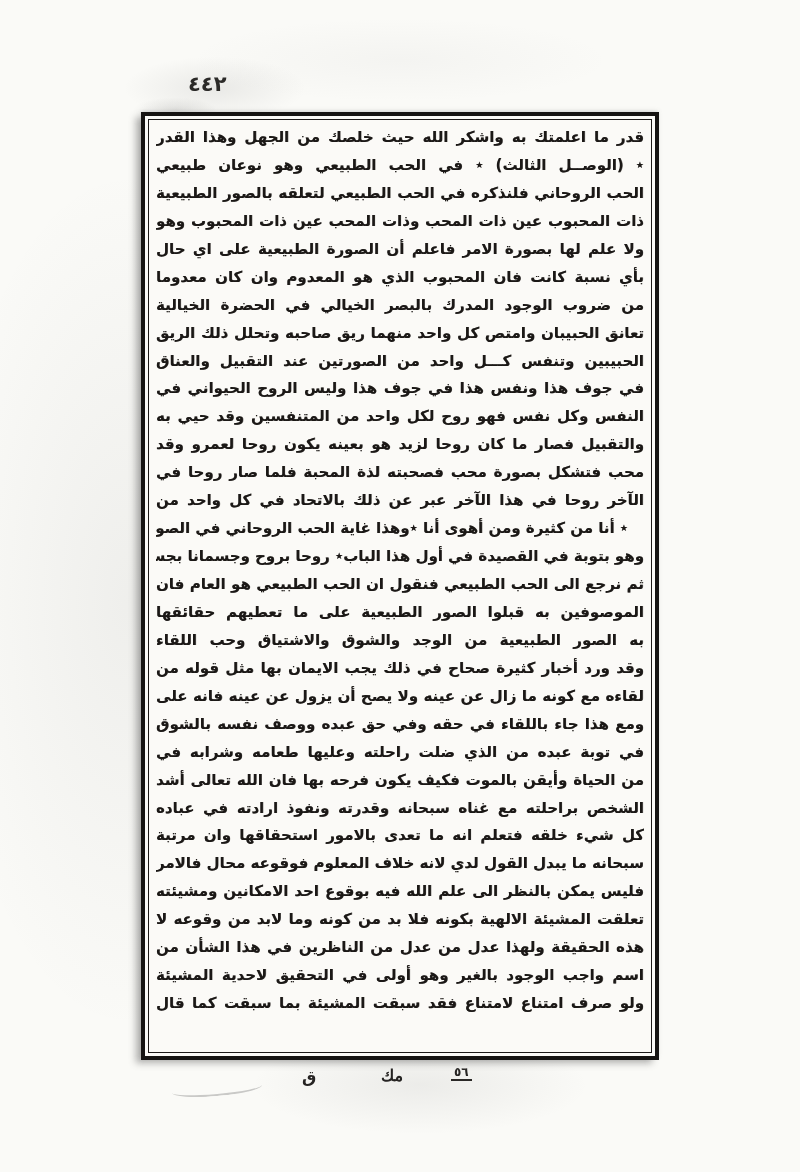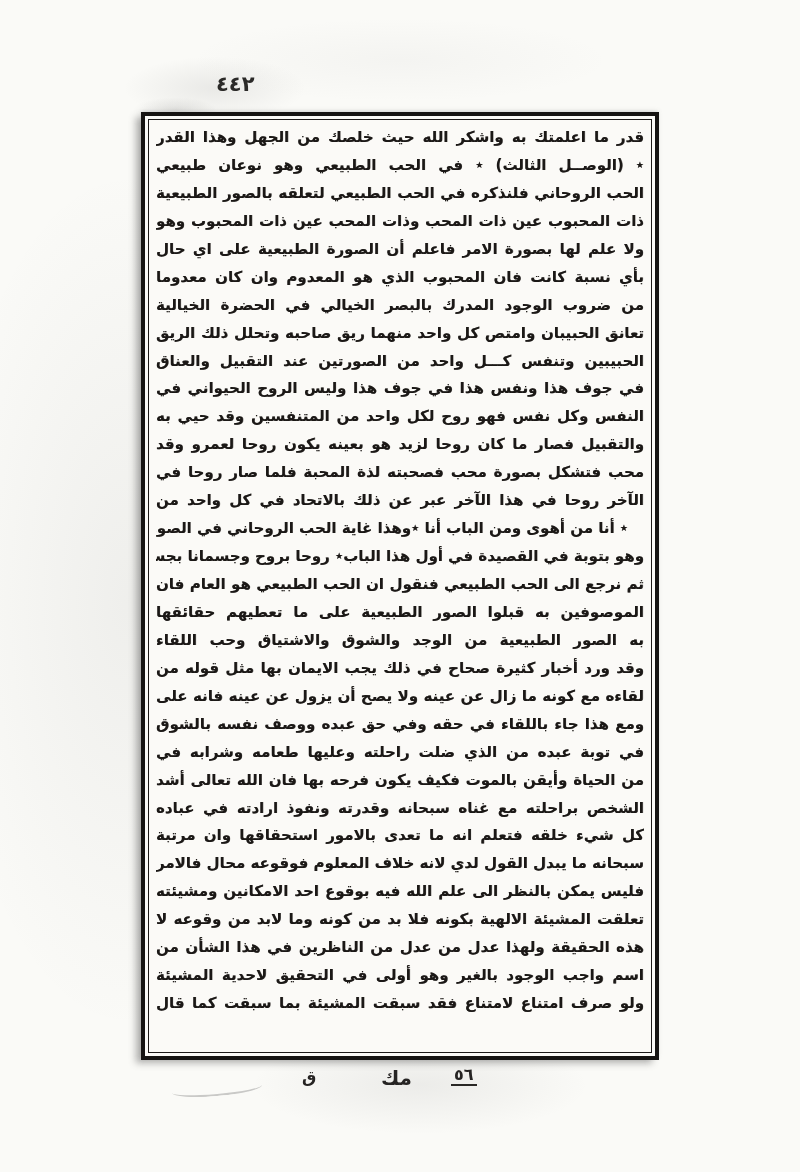--- a/index.html
+++ b/index.html
@@ -14,21 +14,20 @@
       radial-gradient(ellipse 130px 45px at 215px 88px, rgba(110,110,110,0.12), transparent 70%),
       radial-gradient(ellipse 60px 18px at 175px 110px, rgba(120,120,120,0.18), transparent 70%),
       radial-gradient(ellipse 260px 600px at 128px 600px, rgba(90,90,90,0.07), transparent 72%),
       radial-gradient(ellipse 240px 70px at 420px 1085px, rgba(110,110,110,0.10), transparent 70%),
       radial-gradient(ellipse 300px 60px at 400px 60px, rgba(130,130,130,0.05), transparent 70%);
   }
   .page-number {
     position:absolute; top:72px; left:188px;
     font-size:21px; font-weight:bold; color:#2b2a28;
     letter-spacing:1px;
-    margin-left:28px;
   }
   .frame {
     position:absolute; left:141px; top:112px; width:518px; height:948px;
     border:4.5px solid #161412; box-sizing:border-box;
     box-shadow:-6px 4px 7px -1px rgba(85,85,85,0.45), 0 -2px 4px -1px rgba(120,120,120,0.25);
     background:#fbfaf7;
   }
   .frame-inner {
     position:absolute; inset:3px; border:1.6px solid #1d1a18;
     box-sizing:border-box; padding:4px 7px 0 7px; overflow:hidden;
@@ -42,22 +41,22 @@
     text-shadow:0.3px 0.3px 0.4px rgba(25,22,20,0.55);
   }
   .line.short { text-align-last:right; }
   .line.verse { display:flex; justify-content:space-between; text-align:right; text-align-last:auto; }
   .line.verse span { white-space:nowrap; }
   .v-indent-r { margin-right:16px; }
   .v-indent-l { margin-left:46px; }
   .footer-mark {
     position:absolute; font-weight:bold; color:#262423;
   }
-  .sig { left:451px; top:1065px; font-size:16px; border-bottom:2.2px solid #2a2826; padding:0 3px 0 3px; }
-  .mid-mark { left:381px; top:1066px; font-size:20px; }
+  .sig { left:451px; top:1065px; font-size:12px; border-bottom:2.2px solid #2a2826; padding:0 3px 0 3px; }
+  .mid-mark { left:381px; top:1066px; font-size:16px;font-family:Liberation Serif, serif; }
   .left-mark { left:302px; top:1068px; font-size:16px; }
   .smudge {
     position:absolute; left:172px; top:1082px; width:90px; height:12px;
     border-bottom:2px solid rgba(110,110,110,0.35); border-radius:50%;
     transform:rotate(-5deg);
   }
 </style>
 </head>
 <body>
 
@@ -75,21 +74,21 @@
     <div class="line">بأي نسبة كانت فان المحبوب الذي هو المعدوم وان كان معدوما فانه ممثل في الخيال فله ضرب</div>
     <div class="line">من ضروب الوجود المدرك بالبصر الخيالي في الحضرة الخيالية بالعين التي تليق بها فاذا</div>
     <div class="line">تعانق الحبيبان وامتص كل واحد منهما ريق صاحبه وتحلل ذلك الريق في ذات كل واحد من</div>
     <div class="line">الحبيبين وتنفس كـــل واحد من الصورتين عند التقبيل والعناق فخرج نفس هذا فدخل</div>
     <div class="line">في جوف هذا ونفس هذا في جوف هذا وليس الروح الحيواني في الصور الطبيعية سوى ذلك</div>
     <div class="line">النفس وكل نفس فهو روح لكل واحد من المتنفسين وقد حيي به من قبله في حال التنفس</div>
     <div class="line">والتقبيل فصار ما كان روحا لزيد هو بعينه يكون روحا لعمرو وقد كان ذلك النفس خرج من</div>
     <div class="line">محب فتشكل بصورة محب فصحبته لذة المحبة فلما صار روحا في هذا الذي انتقل اليه وصار نفس</div>
     <div class="line">الآخر روحا في هذا الآخر عبر عن ذلك بالاتحاد في كل واحد من الشخصين وصح له أن يقول</div>
     <div class="line verse">
-      <span class="v-indent-r">٭ أنا من أهوى ومن الباب أنا ٭</span>
+      <span class="v-indent-r">٭ أنا من كثيرة ومن أهوى أنا ٭</span>
       <span>وهذا غاية الحب الروحاني في الصور الطبيعية</span>
     </div>
     <div class="line verse">
       <span>وهو بتوبة في القصيدة في أول هذا الباب</span>
       <span class="v-indent-l">٭ روحا بروح وجسمانا بجسمان ٭</span>
     </div>
     <div class="line">ثم نرجع الى الحب الطبيعي فنقول ان الحب الطبيعي هو العام فان كل ما تقدم من الحب في</div>
     <div class="line">الموصوفين به قبلوا الصور الطبيعية على ما تعطيهم حقائقها فاتصفوا في حبهم بما تتصف</div>
     <div class="line">به الصور الطبيعية من الوجد والشوق والاشتياق وحب اللقاء بالمحبوب ورؤيته والاتصال به</div>
     <div class="line">وقد ورد أخبار كثيرة صحاح في ذلك يجب الايمان بها مثل قوله من أحب لقاء الله أحب الله</div>

